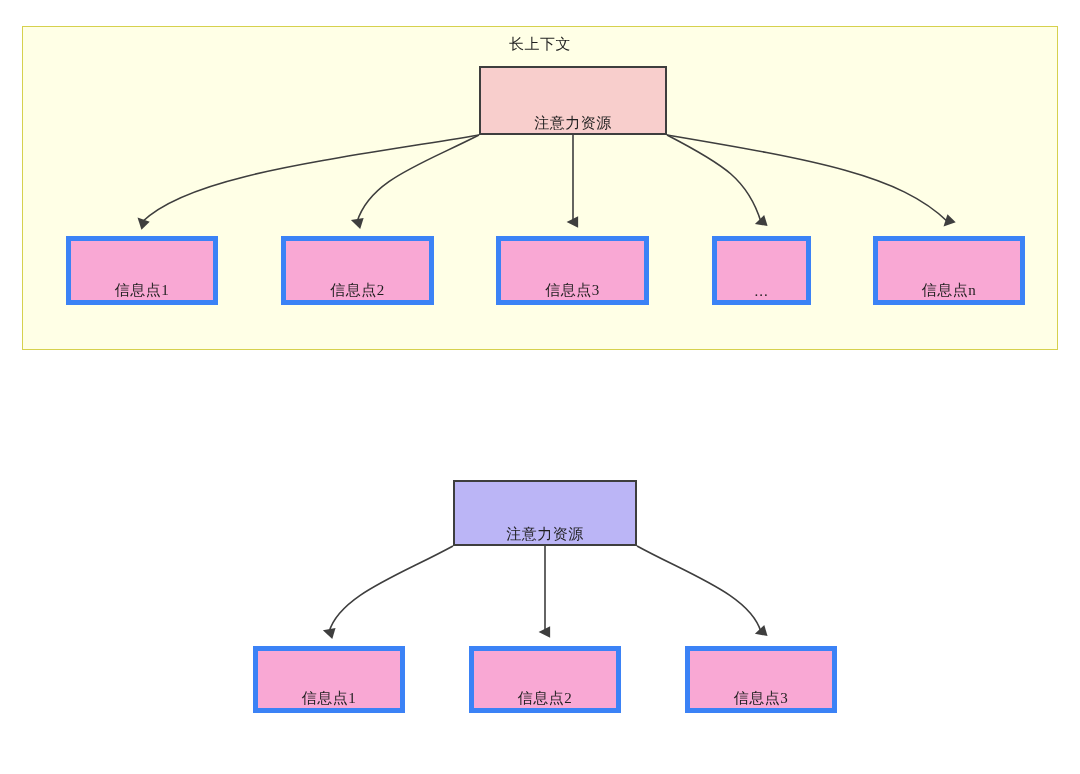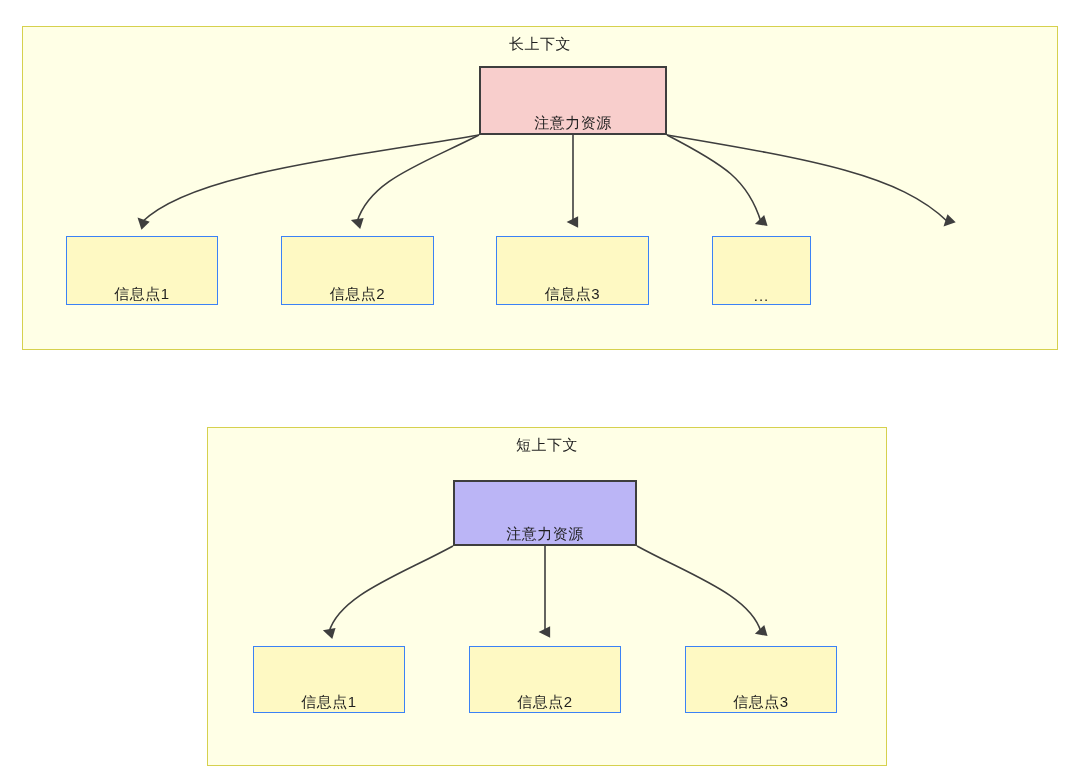--- a/index.html
+++ b/index.html
@@ -80,22 +80,23 @@
 
   .node-root-pink {
     background: #F8CECC;
     border: 2px solid #3E3E3E;
   }
   .node-root-blue {
     background: #BBB5F6;
     border: 2px solid #3E3E3E;
   }
   .node-leaf {
-    background: #fef9c3;
-    border: 1px solid #3b82f6;
+    background: #f9a8d4;
+    border: 5px solid #3b82f6;
+    font-family: Liberation Serif, serif;
   }
 
   
   #node-long-root {
     left: 479px;
     top: 66px;
     width: 188px;
     height: 69px;
   }
   
@@ -125,23 +126,20 @@
 </style>
 </head>
 <body>
 
 <div id="diagram-root">
 
   <div class="panel" id="panel-long">
     <div class="panel-title">长上下文</div>
   </div>
 
-  <div class="panel" id="panel-short">
-    <div class="panel-title">短上下文</div>
-  </div>
 
   <svg class="svg-layer" viewBox="0 0 1080 774">
     <defs>
       <marker id="arrowhead" markerWidth="9" markerHeight="9" refX="4.2" refY="4" orient="auto" markerUnits="strokeWidth">
         <path d="M0.6,0.8 L7.8,0.8 L4.2,8 Z" fill="#3E3E3E"></path>
       </marker>
     </defs>
 
     <g fill="none" stroke="#3E3E3E" stroke-width="1.6" marker-end="url(#arrowhead)">
 
@@ -176,20 +174,23 @@
   </div>
 
   <div class="node node-leaf" id="long-leaf-2">
     <span>信息点3</span>
   </div>
 
   <div class="node node-leaf" id="long-leaf-3">
     <span class="ellipsis-node">...</span>
   </div>
 
+  <div class="node node-leaf" id="long-leaf-4">
+    <span>信息点n</span>
+  </div>
 
   <div class="node node-root-blue" id="node-short-root">
     <span>注意力资源</span>
   </div>
 
   <div class="node node-leaf" id="short-leaf-0">
     <span>信息点1</span>
   </div>
 
   <div class="node node-leaf" id="short-leaf-1">

